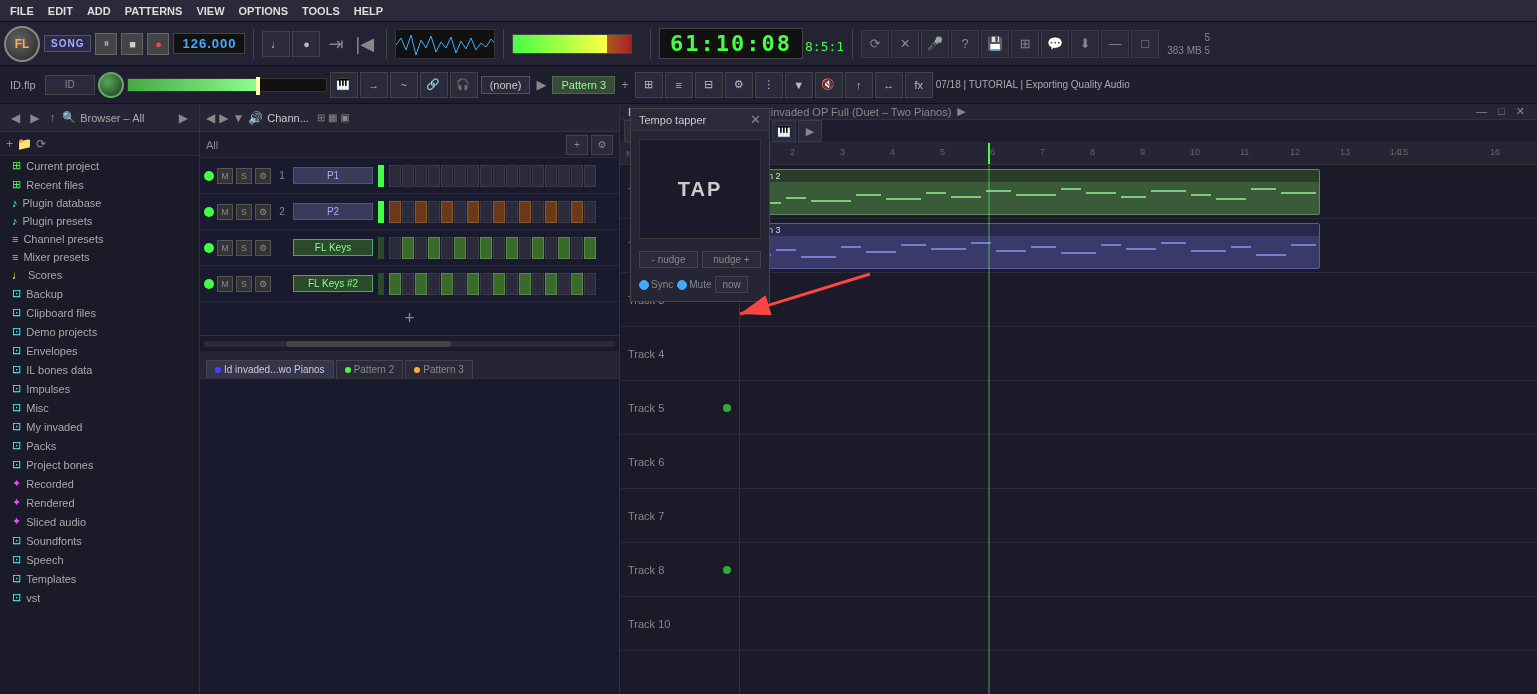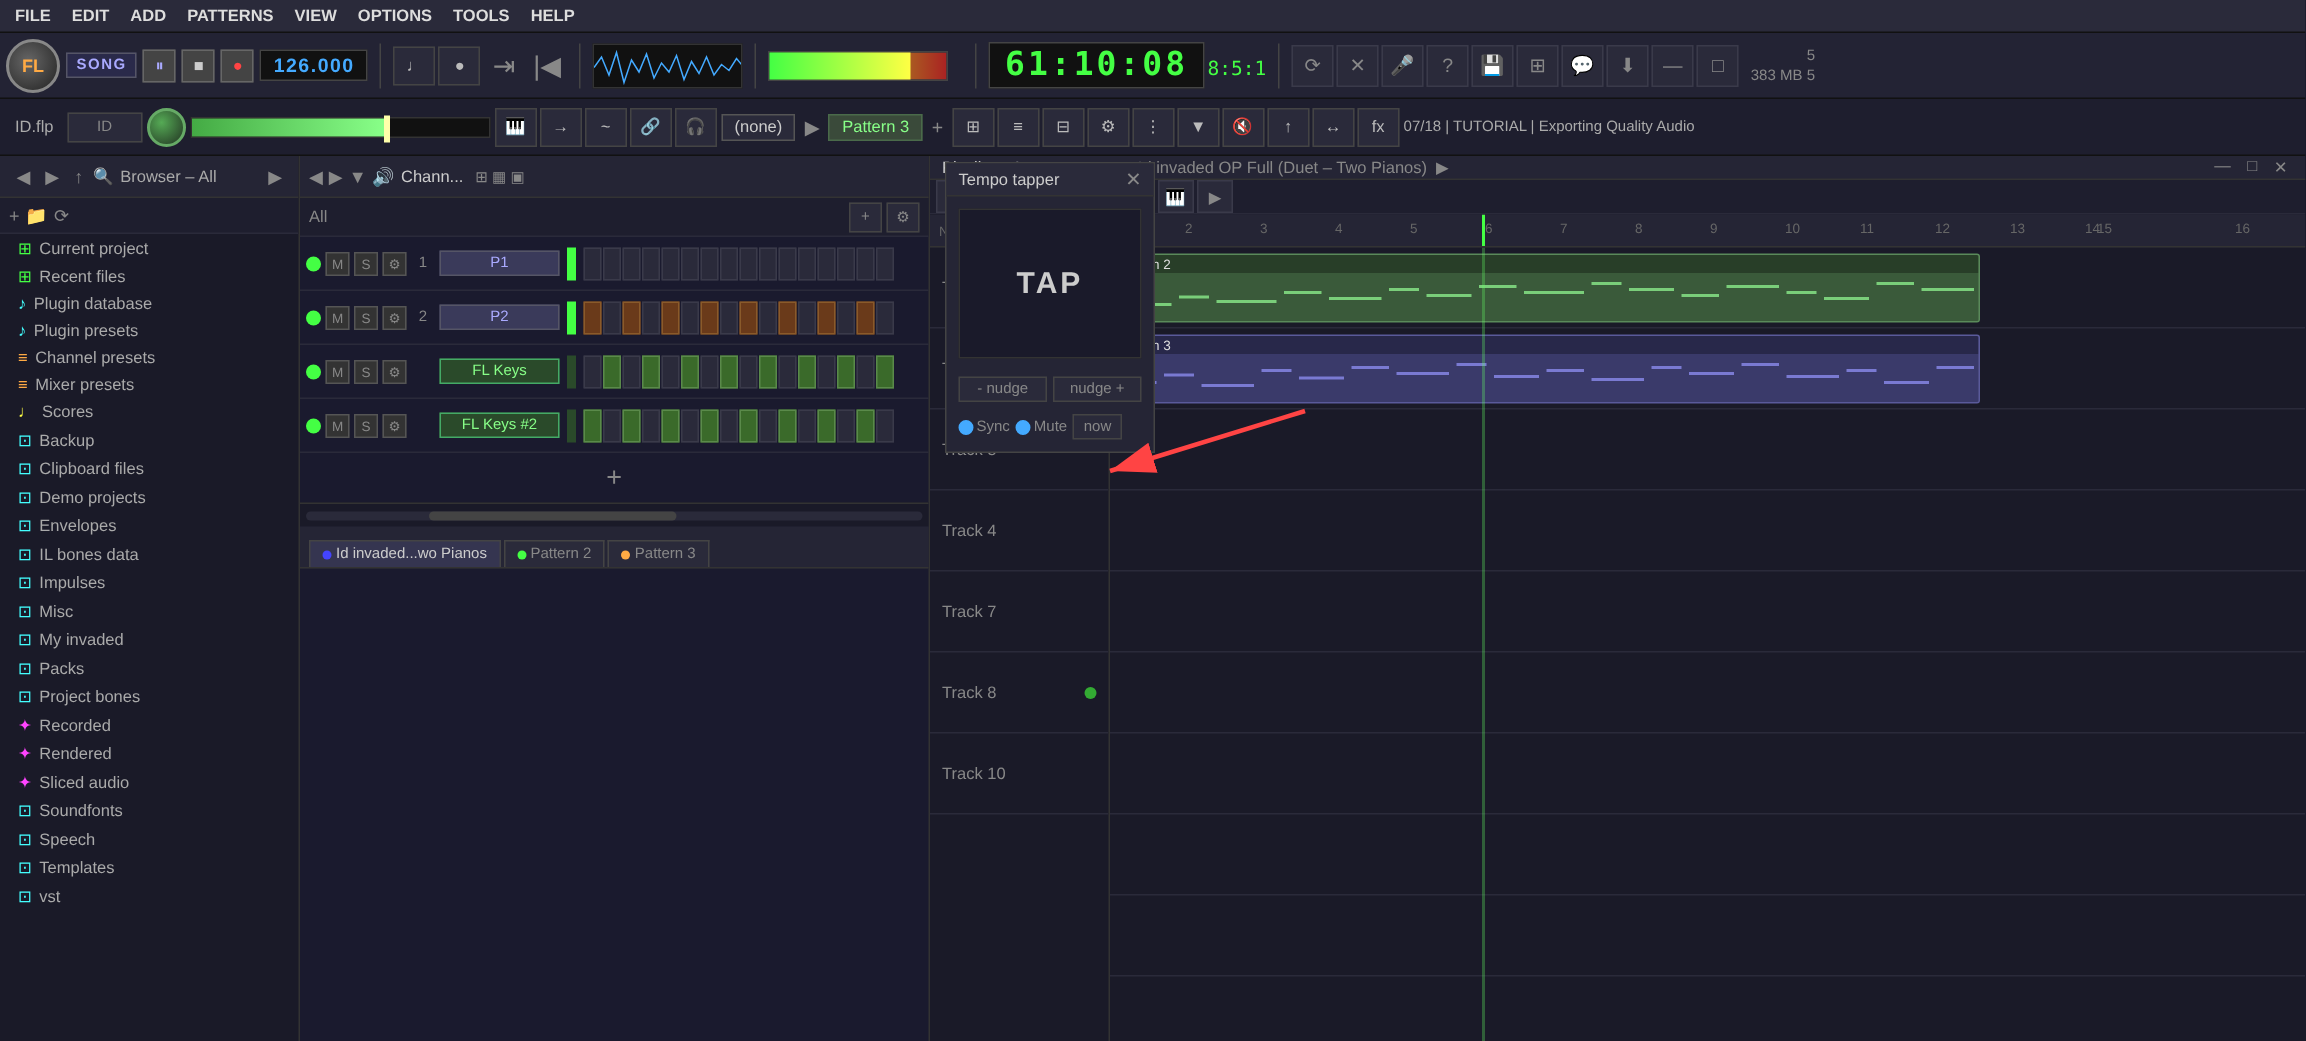--- a/index.html
+++ b/index.html
@@ -962,21 +962,28 @@
         </div>
 
         <div class="track-row">
           <span class="track-name">Track 3</span>
         </div>
 
         <div class="track-row">
           <span class="track-name">Track 4</span>
         </div>
 
-
+        <div class="track-row">
+          <span class="track-name">Track 5</span>
+          <div class="track-dot"></div>
+        </div>
+
+        <div class="track-row">
+          <span class="track-name">Track 6</span>
+        </div>
 
         <div class="track-row">
           <span class="track-name">Track 7</span>
         </div>
 
         <div class="track-row">
           <span class="track-name">Track 8</span>
           <div class="track-dot"></div>
         </div>
 

